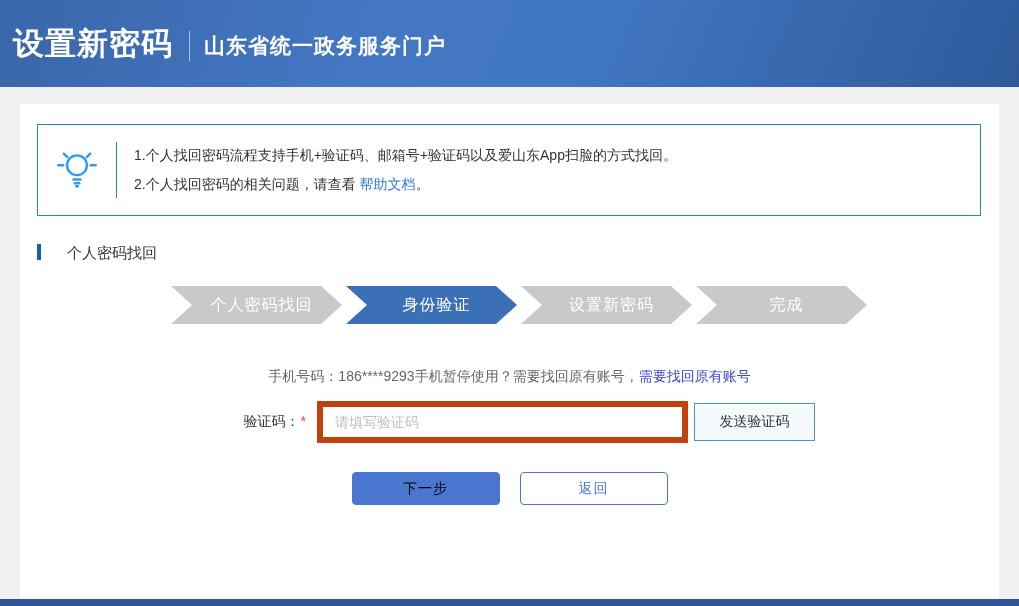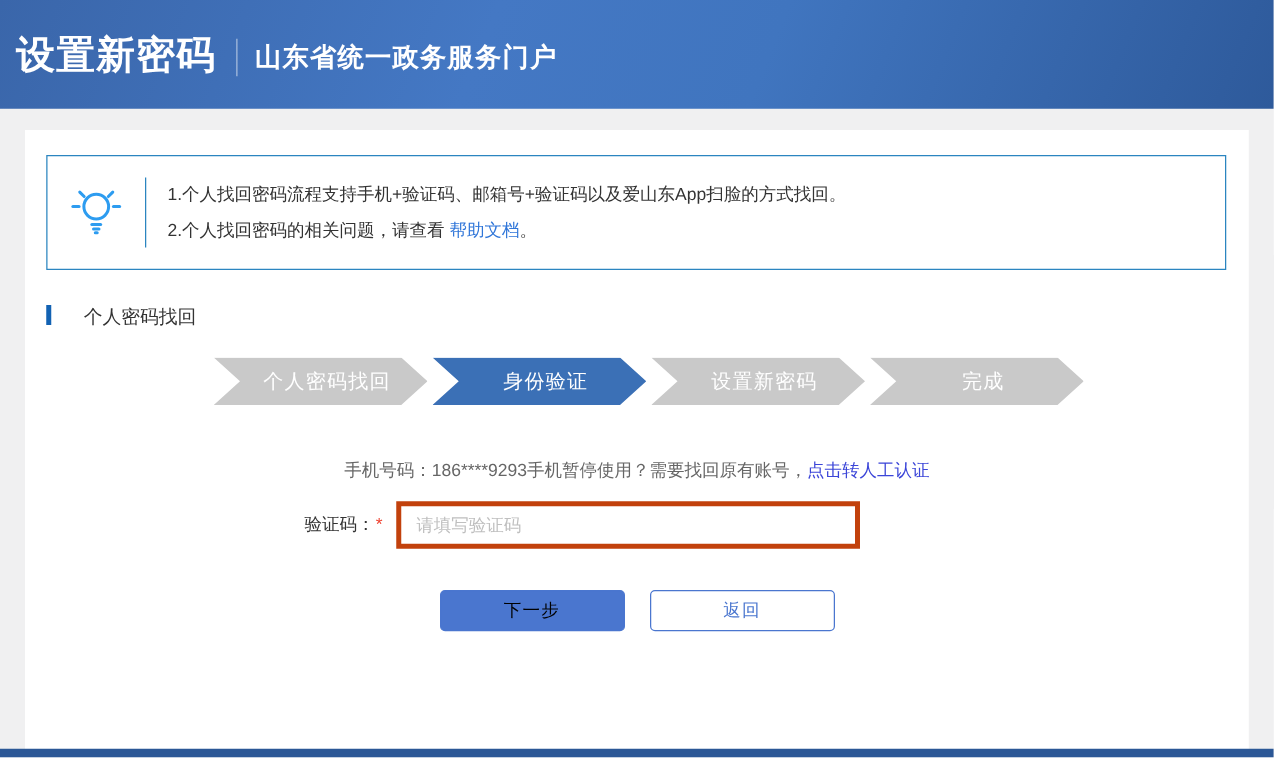--- a/index.html
+++ b/index.html
@@ -72,21 +72,21 @@
 
   
   .form-row {
     position: absolute; left: 238px; top: 401px;
     display: flex; align-items: center;
   }
   .form-label { font-size: 14px; color: #333; width: 68px; text-align: right; }
   .required { color: #e43; margin-left: 1px; }
   .captcha-input {
     width: 371px; height: 36px; margin-left: 11px;
-    border: 4px solid #c2410c; background: #fff;
+    border: 6px solid #c2410c; background: #fff;
     font-size: 14px; color: #333; padding: 15px 12px; outline: none;
     font-family: "Liberation Sans", "DejaVu Sans", sans-serif;
   }
   .captcha-input::placeholder { color: #bfbfbf; }
   .send-code-btn {
     width: 121px; height: 38px; margin-left: 6px;
     background: #f4fafe; border: 1px solid #4a90d9;
     font-size: 14px; color: #333; cursor: pointer;
     font-family: "Liberation Sans", "DejaVu Sans", sans-serif;
   }
@@ -148,25 +148,26 @@
   <span class="section-label">个人密码找回</span>
 </div>
 
 <div class="steps">
   <div class="step">个人密码找回</div>
   <div class="step active">身份验证</div>
   <div class="step">设置新密码</div>
   <div class="step">完成</div>
 </div>
 
-<div class="phone-line"><span>手机号码：186****9293手机暂停使用？需要找回原有账号，</span><a class="manual-link">点击转人工认证</a></div>
+<div class="phone-line"><span>手机号码：186****9293手机暂停使用？需要找回原有账号，</span><a class="manual-link">需要找回原有账号</a></div>
 
 <div class="form-row">
   <span class="form-label"><span>验证码：</span><span class="required">*</span></span>
   <input class="captcha-input" type="text" placeholder="请填写验证码" style="">
+  <button class="send-code-btn">发送验证码</button>
 </div>
 
 <div class="actions">
   <button class="btn btn-primary">下一步</button>
   <button class="btn btn-secondary">返回</button>
 </div>
 
 <div class="footer-bar"></div>
 
 </body></html>

